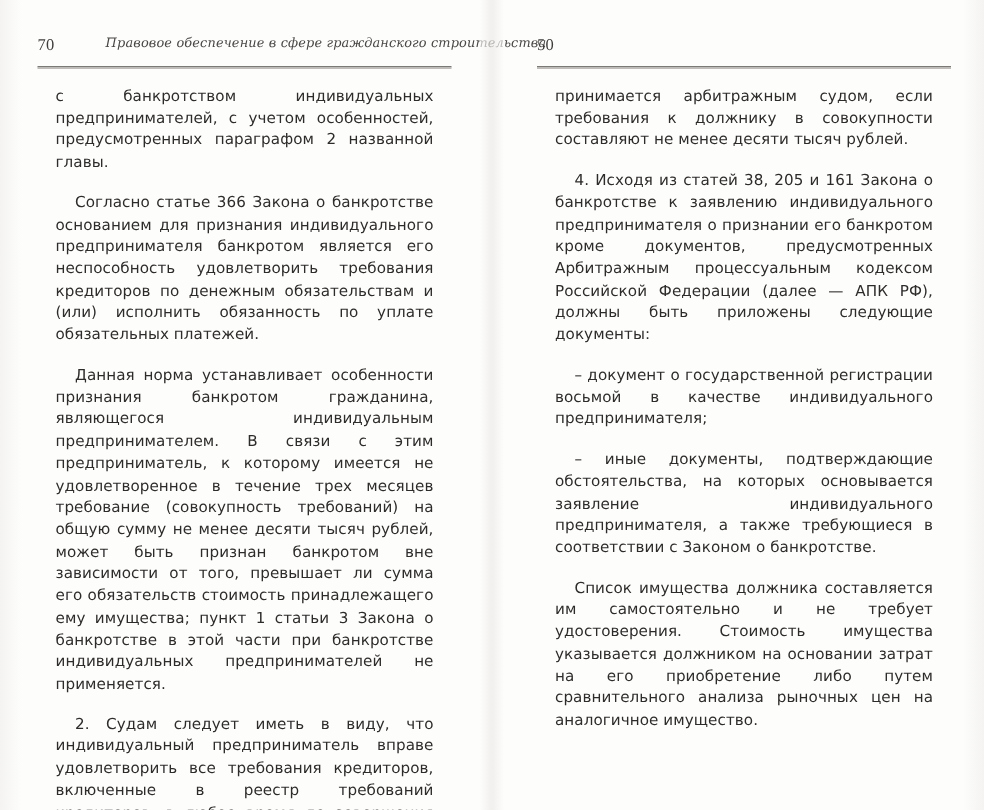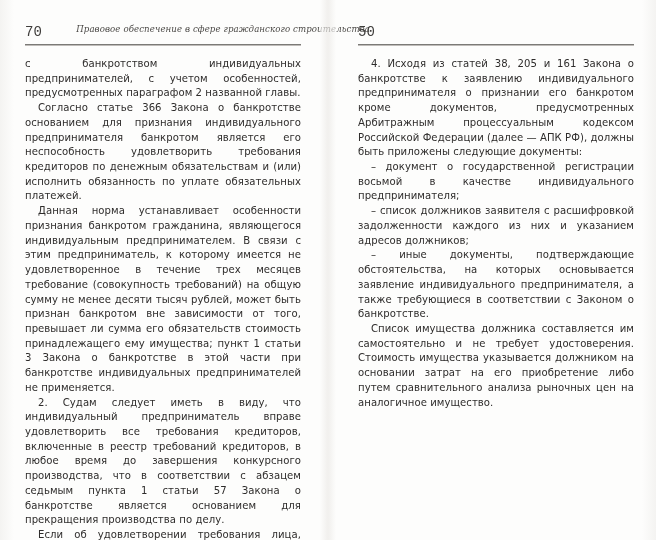--- a/index.html
+++ b/index.html
@@ -55,23 +55,23 @@
     font-family: "DejaVu Serif", serif;
     font-style: italic;
     font-size: 8.6px;
     color: #4a4845;
     letter-spacing: .1px;
     white-space: nowrap;
   }
   .page-right .running-head { font-size: 8.4px; }
 
   .folio {
-    font-family: Liberation Mono, monospace;
+    font-family: Liberation Serif, serif;
     font-style: normal;
-    font-size: 14px;
+    font-size: 11px;
     color: #3f3d3b;
     letter-spacing: .2px;
   }
   .head-title { flex: 0 1 auto; }
   .page-left  .head-title { margin-left: 34px; text-align: right; }
   .page-right .head-title { margin-right: 22px; }
 
   .rule {
     height: 0;
     border-top: 1.6px solid #6e6c69;
@@ -84,21 +84,21 @@
   .body {
     font-size: 10.1px;
     line-height: 14.72px;
     color: #2e2c2b;
     text-align: justify;
     text-justify: inter-word;
     letter-spacing: .05px;
     -webkit-font-smoothing: none;
   }
   .body p {
-    margin: 0;
+    margin: 12px;
     text-indent: 13px;
     hyphens: manual;
   }
   .body p.cont { text-indent: 0; }
   .body p.dash  { text-indent: 13px; }
 
   
   .body, .running-head { filter: blur(0.12px); }
 </style>
 </head>
@@ -126,22 +126,22 @@
   </div>
 
   <div class="gutter"></div>
 
   <div class="page page-right">
     <div class="running-head">
       <span class="folio">50</span>
     </div>
     <div class="rule"></div>
     <div class="body">
+      <p class="cont">принимается арбитражным судом, если требования к должнику в совокупности составляют не менее десяти тысяч рублей.</p>
       <p>4. Исходя из статей 38, 205 и 161 Закона о банкротстве к заявлению индивидуального предпринимателя о признании его банкротом кроме документов, предусмотренных Арбитражным процессуальным кодексом Российской Федерации (далее — АПК РФ), должны быть приложены следующие документы:</p>
       <p class="dash">– документ о государственной регистрации восьмой в качестве индивидуального предпринимателя;</p>
-      <p class="dash">– список должников заявителя с расшифровкой задолженности каждого из них и указанием адресов должников;</p>
       <p class="dash">– иные документы, подтверждающие обстоятельства, на которых основывается заявление индивидуального предпринимателя, а также требующиеся в соответствии с Законом о банкротстве.</p>
       <p>Список имущества должника составляется им самостоятельно и не требует удостоверения. Стоимость имущества указывается должником на основании затрат на его приобретение либо путем сравнительного анализа рыночных цен на аналогичное имущество.</p>
 
     </div>
   </div>
 
 </div>
 
 </body></html>

